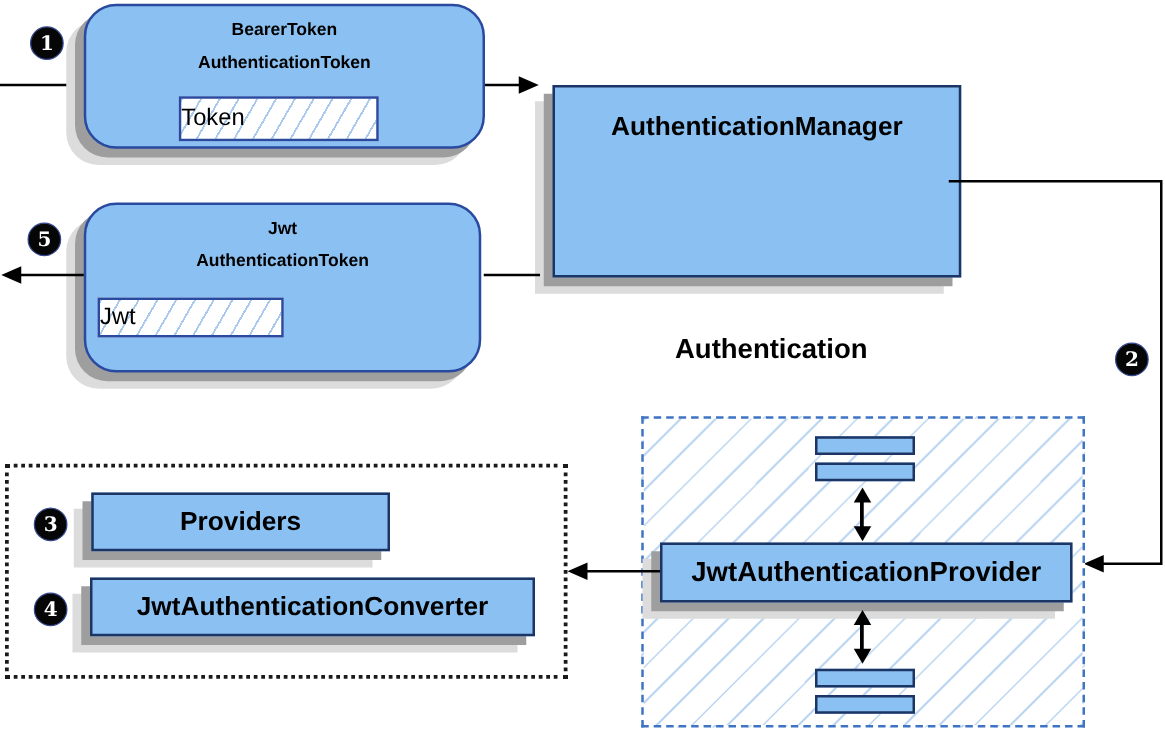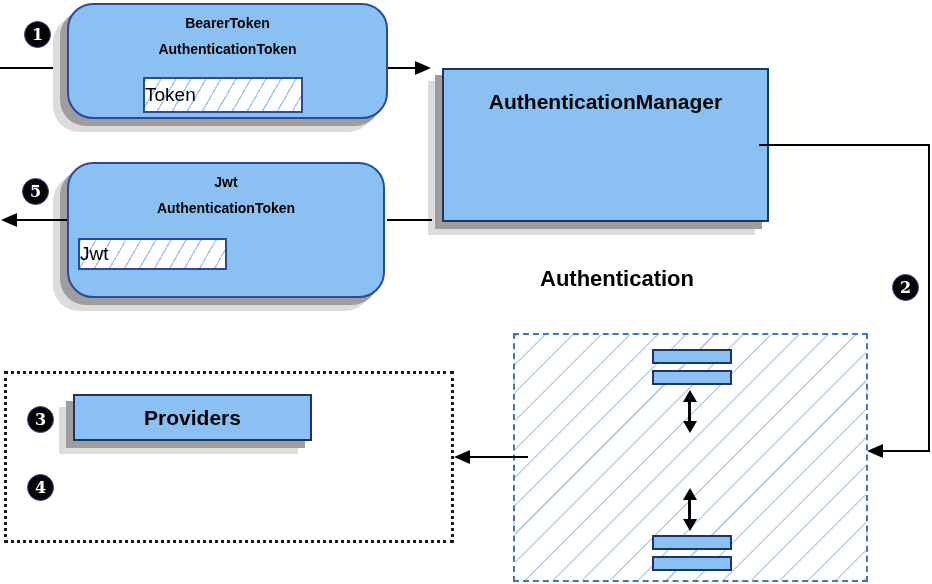--- a/index.html
+++ b/index.html
@@ -108,20 +108,23 @@
 
   <div class="group-dashed-blue hatch-lg" style="left:513px;top:333px;width:355px;height:249px;"></div>
 
   <div class="stack-rect" style="left:652px;top:349px;"></div>
   <div class="stack-rect" style="left:652px;top:370px;"></div>
 
   <div class="tri tri-up" style="left:683px;top:390px;"></div>
   <div class="vline" style="left:688px;top:400px;width:3px;height:22px;"></div>
   <div class="tri tri-down" style="left:683px;top:421px;"></div>
 
+  <div class="node" style="left:528px;top:434px;width:330px;height:48px;font-size:22px;">
+    <span>JwtAuthenticationProvider</span>
+  </div>
 
   <div class="tri tri-up" style="left:683px;top:488px;"></div>
   <div class="vline" style="left:688px;top:498px;width:3px;height:22px;"></div>
   <div class="tri tri-down" style="left:683px;top:519px;"></div>
 
   <div class="stack-rect" style="left:652px;top:535px;"></div>
   <div class="stack-rect" style="left:652px;top:556px;"></div>
 
   <div class="hline" style="left:469px;top:456px;width:59px;"></div>
   <div class="tri tri-left" style="left:454px;top:450px;"></div>
@@ -131,20 +134,23 @@
   <div class="badge" style="left:27px;top:406px;">
       <span>3</span>
     </div>
   <div class="node" style="left:73px;top:394px;width:239px;height:47px;">
     <span>Providers</span>
   </div>
 
   <div class="badge" style="left:27px;top:474px;">
       <span>4</span>
     </div>
+  <div class="node" style="left:72px;top:462px;width:356px;height:47px;">
+    <span>JwtAuthenticationConverter</span>
+  </div>
 
   <div class="hline" style="left:387px;top:219px;width:45px;"></div>
 
   <div class="node rounded" style="left:67px;top:162px;width:318px;height:136px;">
     <div class="title2">
       <div>Jwt</div>
       <div>AuthenticationToken</div>
     </div>
     <div class="chip" style="left:9px;top:74px;width:149px;height:32px;">
       <span>Jwt</span>

